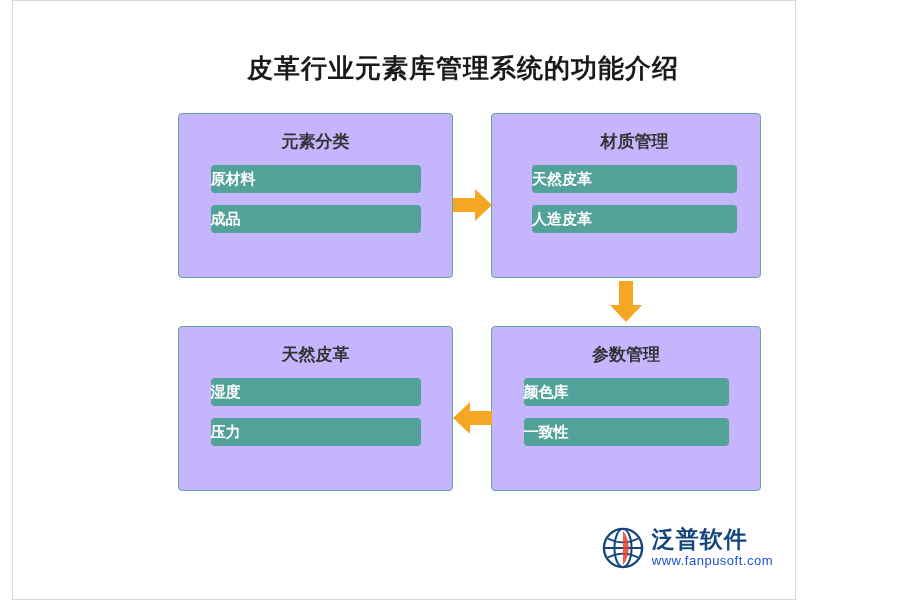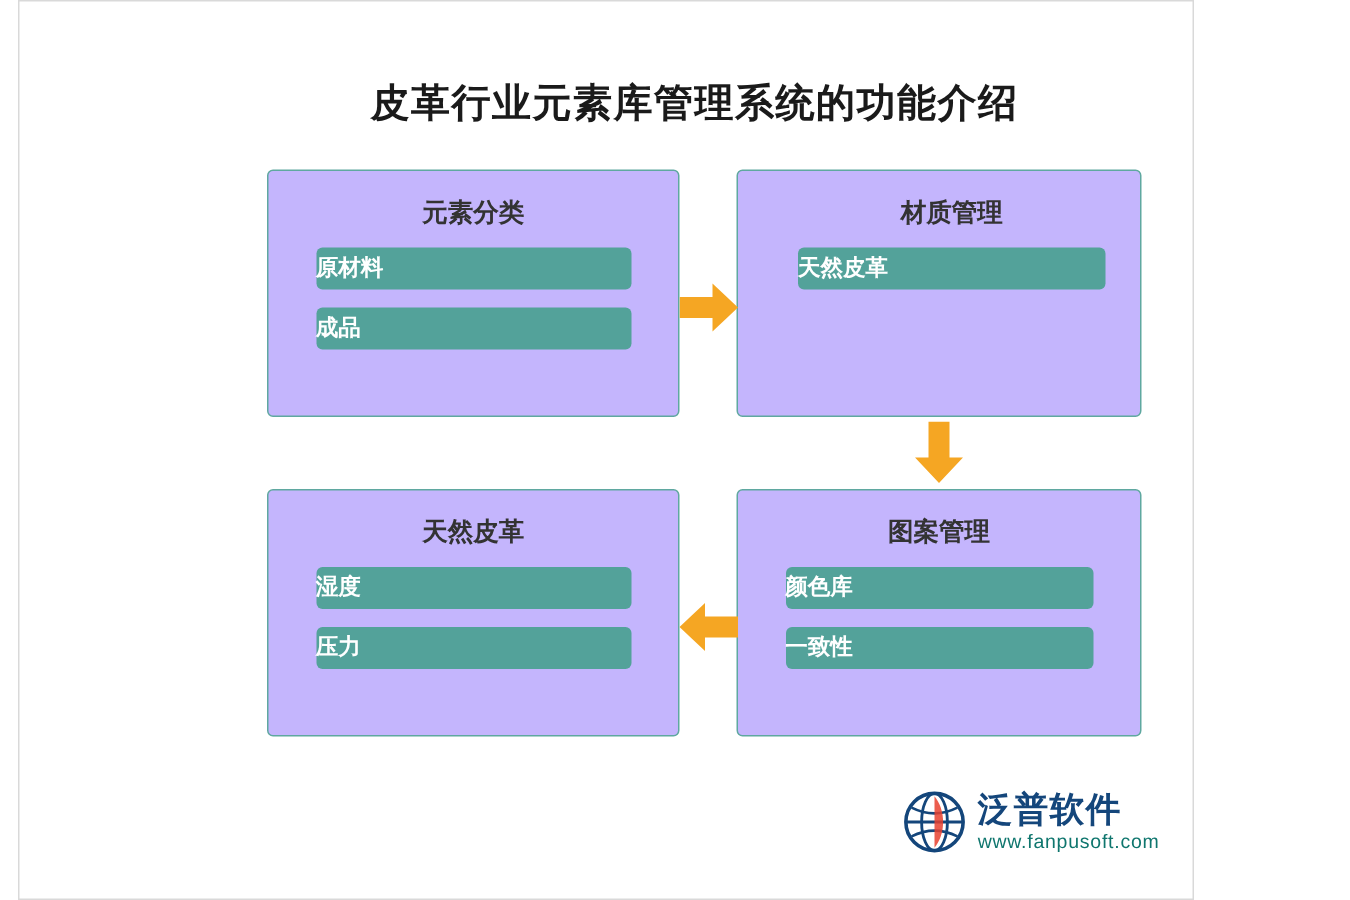--- a/index.html
+++ b/index.html
@@ -115,21 +115,21 @@
   }
   #logo .logo-name {
     font-size: 23px;
     font-weight: bold;
     color: #14467b;
     font-family: "Liberation Serif", serif;
     letter-spacing: 1px;
   }
   #logo .logo-url {
     font-size: 13px;
-    color: #0f766e;
+    color: #1d4ed8;
     letter-spacing: 0.5px;
   }
 </style>
 </head>
 <body>
 
 <div id="page">
 
   <div id="title">皮革行业元素库管理系统的功能介绍</div>
 
@@ -140,24 +140,25 @@
 
   <div class="card" id="card-element" style="left:165px; top:112px; width:275px; height:165px;">
     <div class="card-title">元素分类</div>
     <div class="pill">原材料</div>
     <div class="pill">成品</div>
   </div>
 
   <div class="card" id="card-material" style="left:478px; top:112px; width:270px; height:165px;padding-left:17px;">
     <div class="card-title">材质管理</div>
     <div class="pill">天然皮革</div>
+    <div class="pill">人造皮革</div>
   </div>
 
   <div class="card" id="card-pattern" style="left:478px; top:325px; width:270px; height:165px;">
-    <div class="card-title">图案管理</div>
+    <div class="card-title">参数管理</div>
     <div class="pill">颜色库</div>
     <div class="pill">一致性</div>
   </div>
 
   <div class="card" id="card-param" style="left:165px; top:325px; width:275px; height:165px;">
     <div class="card-title">天然皮革</div>
     <div class="pill">湿度</div>
     <div class="pill">压力</div>
   </div>
 

